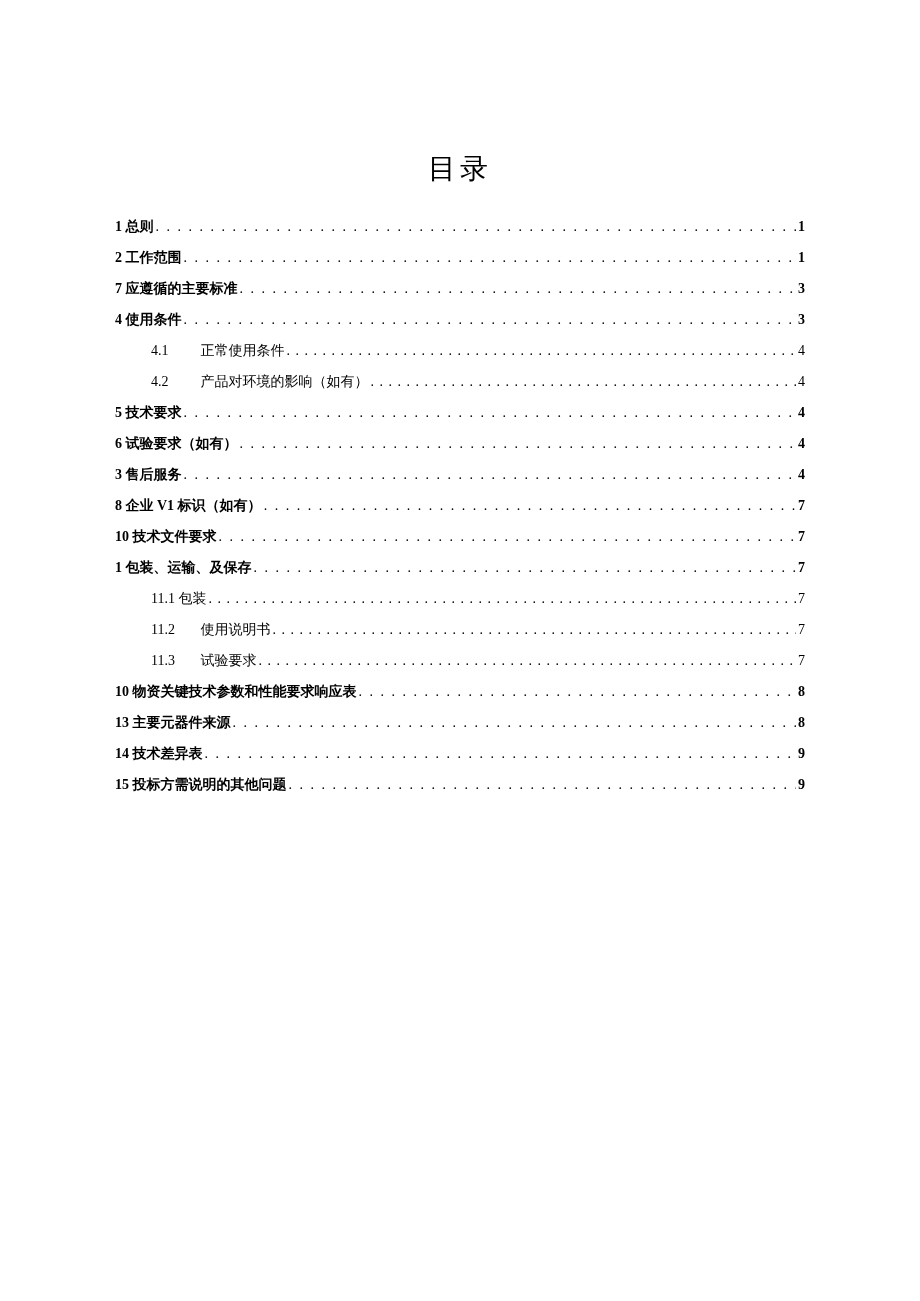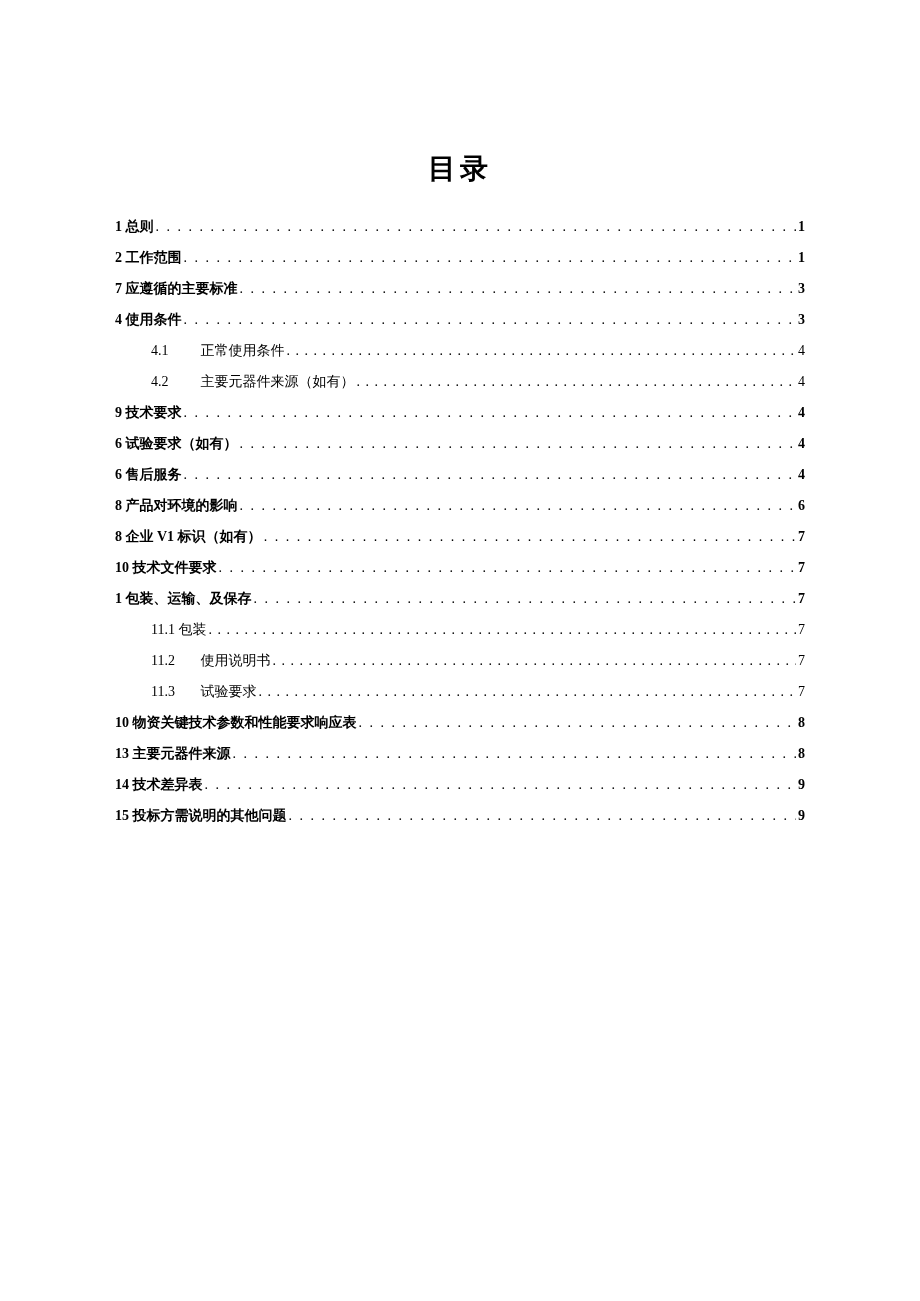--- a/index.html
+++ b/index.html
@@ -7,21 +7,21 @@
       width: 920px;
       height: 1301px;
       background: #fff;
       font-family: "SimSun", "宋体", serif;
       color: #000;
       padding: 150px 115px 0 115px;
     }
     .title {
       text-align: center;
       font-size: 28px;
-      font-weight: bold;
+      font-weight: normal;
       letter-spacing: 4px;
       margin-bottom: 32px;
       font-family: "SimSun", "宋体", serif;
     }
     .toc {
       font-size: 14px;
       line-height: 1;
     }
     .toc-entry {
       display: flex;
@@ -89,43 +89,38 @@
       <span class="toc-label">4 使用条件</span>
       <span class="toc-dots"></span>
       <span class="toc-page">3</span>
     </div>
     <div class="toc-entry level-2">
       <span class="toc-label"><span class="toc-num">4.1</span><span> 正常使用条件 </span></span>
       <span class="toc-dots"></span>
       <span class="toc-page">4</span>
     </div>
     <div class="toc-entry level-2">
-      <span class="toc-label"><span class="toc-num">4.2</span><span> 主要元器件来源（如有） </span></span>
+      <span class="toc-label"><span class="toc-num">4.2</span><span> 产品对环境的影响（如有） </span></span>
       <span class="toc-dots"></span>
       <span class="toc-page">4</span>
     </div>
     <div class="toc-entry level-1">
-      <span class="toc-label">9 技术要求</span>
+      <span class="toc-label">5 技术要求</span>
       <span class="toc-dots"></span>
       <span class="toc-page">4</span>
     </div>
     <div class="toc-entry level-1">
       <span class="toc-label">6 试验要求（如有）</span>
       <span class="toc-dots"></span>
       <span class="toc-page">4</span>
     </div>
     <div class="toc-entry level-1">
-      <span class="toc-label">6 售后服务</span>
+      <span class="toc-label">3 售后服务</span>
       <span class="toc-dots"></span>
       <span class="toc-page">4</span>
-    </div>
-    <div class="toc-entry level-1">
-      <span class="toc-label">8 产品对环境的影响</span>
-      <span class="toc-dots"></span>
-      <span class="toc-page">6</span>
     </div>
     <div class="toc-entry level-1">
       <span class="toc-label">8 企业 V1 标识（如有）</span>
       <span class="toc-dots"></span>
       <span class="toc-page">7</span>
     </div>
     <div class="toc-entry level-1">
       <span class="toc-label">10 技术文件要求</span>
       <span class="toc-dots"></span>
       <span class="toc-page">7</span>

